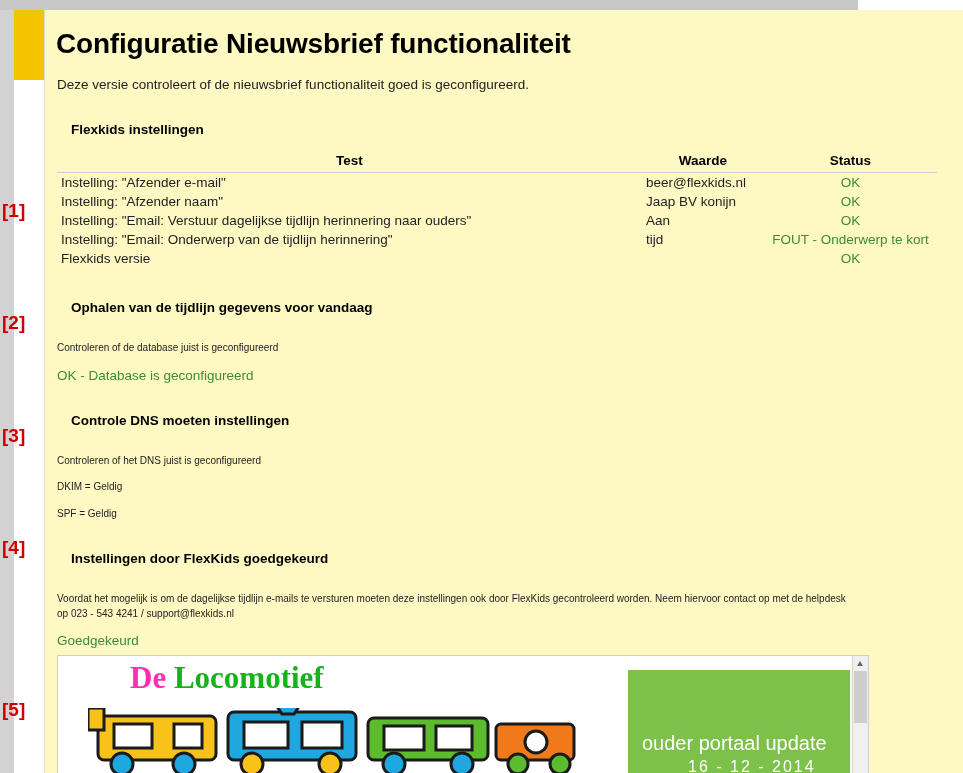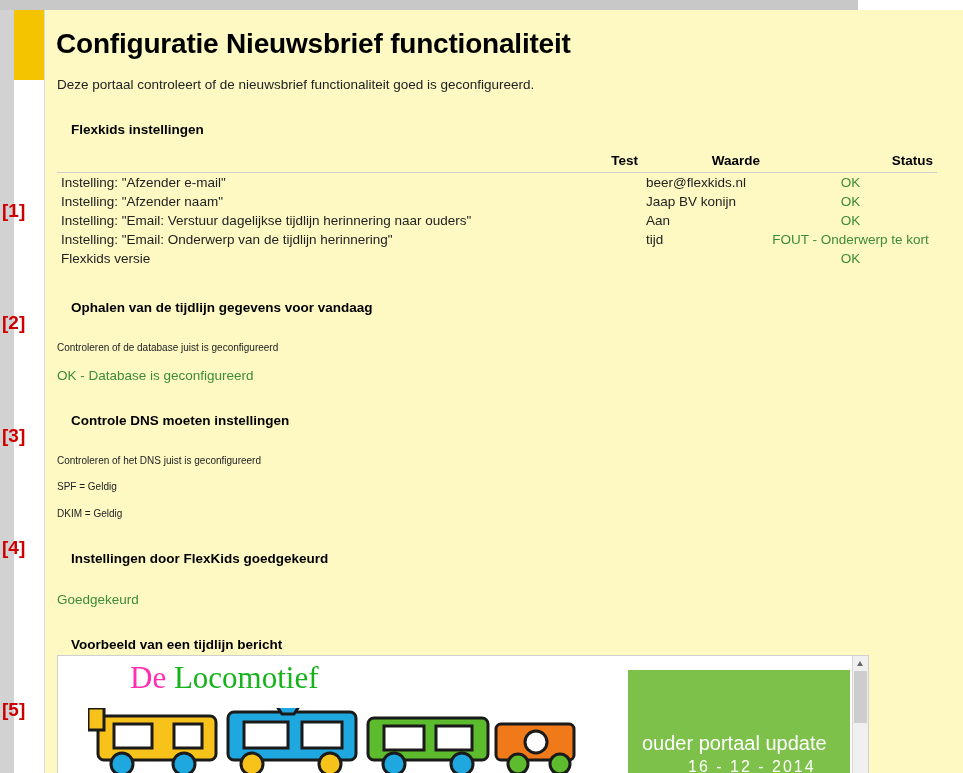--- a/index.html
+++ b/index.html
@@ -132,21 +132,21 @@
   }
 
   
   table#settings-table {
     margin: 10px 0 0 12px;
     width: 880px;
     border-collapse: collapse;
     font-size: 13.5px;
   }
   table#settings-table th {
-    text-align: right;
+    text-align: center;
     font-weight: bold;
     color: #000000;
     padding: 2px 4px 4px 4px;
     border-bottom: 1px solid #cfcfcf;
     font-size: 13.5px;
   }
   table#settings-table td {
     text-align: left;
     padding: 2px 4px 2px 4px;
     color: #222222;
@@ -178,21 +178,21 @@
     top: 0;
     width: 795px;
     height: 118px;
     background: #ffffff;
   }
   #preview-title {
     position: absolute;
     left: 72px;
     top: 4px;
     font-size: 31px;
-    font-weight: normal;
+    font-weight: bold;
     font-family: "Liberation Serif", serif;
   }
   #preview-title .w1 { color: #ff2fb0; }
   #preview-title .w2 { color: #14b31a; }
 
   
   .train-part { position: absolute; }
 
   #green-panel {
     position: absolute;
@@ -269,21 +269,21 @@
 <div class="marker" style="top:200px;">[1]</div>
 <div class="marker" style="top:312px;">[2]</div>
 <div class="marker" style="top:425px;">[3]</div>
 <div class="marker" style="top:537px;">[4]</div>
 <div class="marker" style="top:699px;">[5]</div>
 
 <div id="content">
 
   <h1 id="page-title">Configuratie Nieuwsbrief functionaliteit</h1>
 
-  <p class="intro">Deze portaal controleert of de nieuwsbrief functionaliteit goed is geconfigureerd.</p>
+  <p class="intro">Deze versie controleert of de nieuwsbrief functionaliteit goed is geconfigureerd.</p>
 
   <h2 class="section">Flexkids instellingen</h2>
 
   <table id="settings-table">
     <colgroup>
       <col class="c-test">
       <col class="c-waarde">
       <col class="c-status">
     </colgroup>
     <thead>
@@ -321,24 +321,25 @@
       </tr>
     </tbody>
   </table>
 
   <h2 class="section" style="padding-top:18px;">Ophalen van de tijdlijn gegevens voor vandaag</h2>
   <p class="body-text">Controleren of de database juist is geconfigureerd</p>
   <p class="ok-text">OK - Database is geconfigureerd</p>
 
   <h2 class="section" style="padding-top:16px;">Controle DNS moeten instellingen</h2>
   <p class="body-text">Controleren of het DNS juist is geconfigureerd</p>
+  <p class="body-text">DKIM = Geldig</p>
   <p class="body-text">SPF = Geldig</p>
-  <p class="body-text">DKIM = Geldig</p>
 
   <h2 class="section" style="padding-top:16px;">Instellingen door FlexKids goedgekeurd</h2>
+  <p class="body-text" style="width:800px;">Voordat het mogelijk is om de dagelijkse tijdlijn e-mails te versturen moeten deze instellingen ook door FlexKids gecontroleerd worden. Neem hiervoor contact op met de helpdesk op 023 - 543 4241 / support@flexkids.nl</p>
   <p class="ok-text">Goedgekeurd</p>
 
   <h2 class="section" style="padding-top:16px;">Voorbeeld van een tijdlijn bericht</h2>
 
 </div>
 
 <div id="preview-box">
   <div id="preview-inner">
 
     <div id="preview-title">

